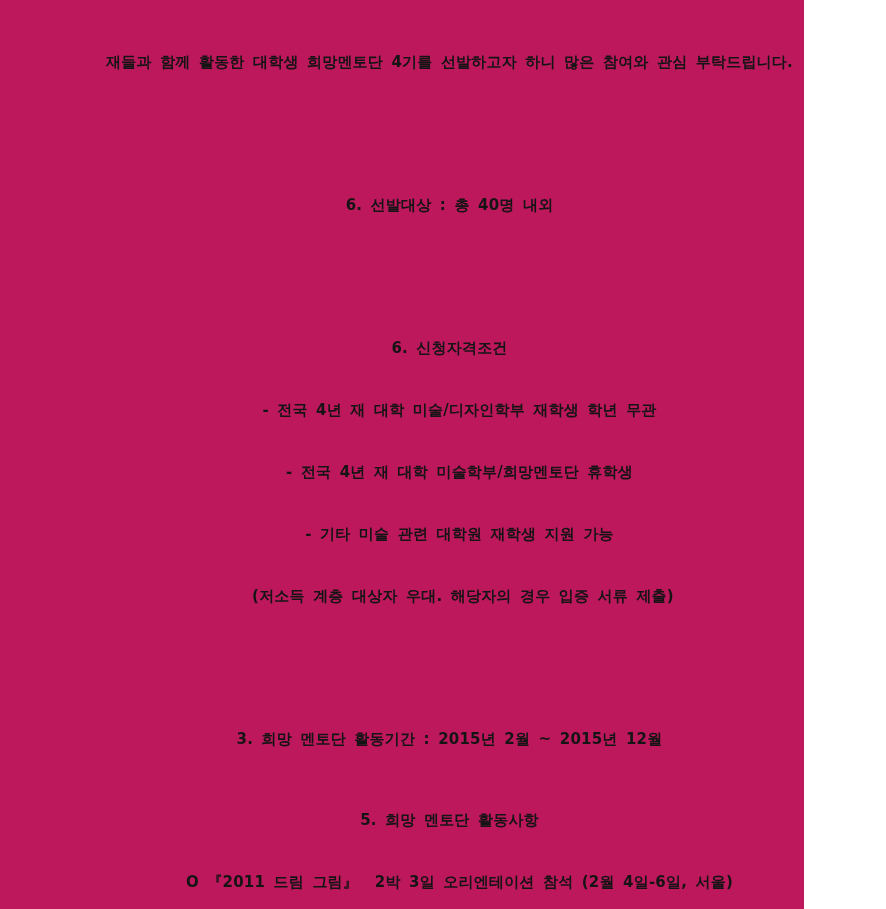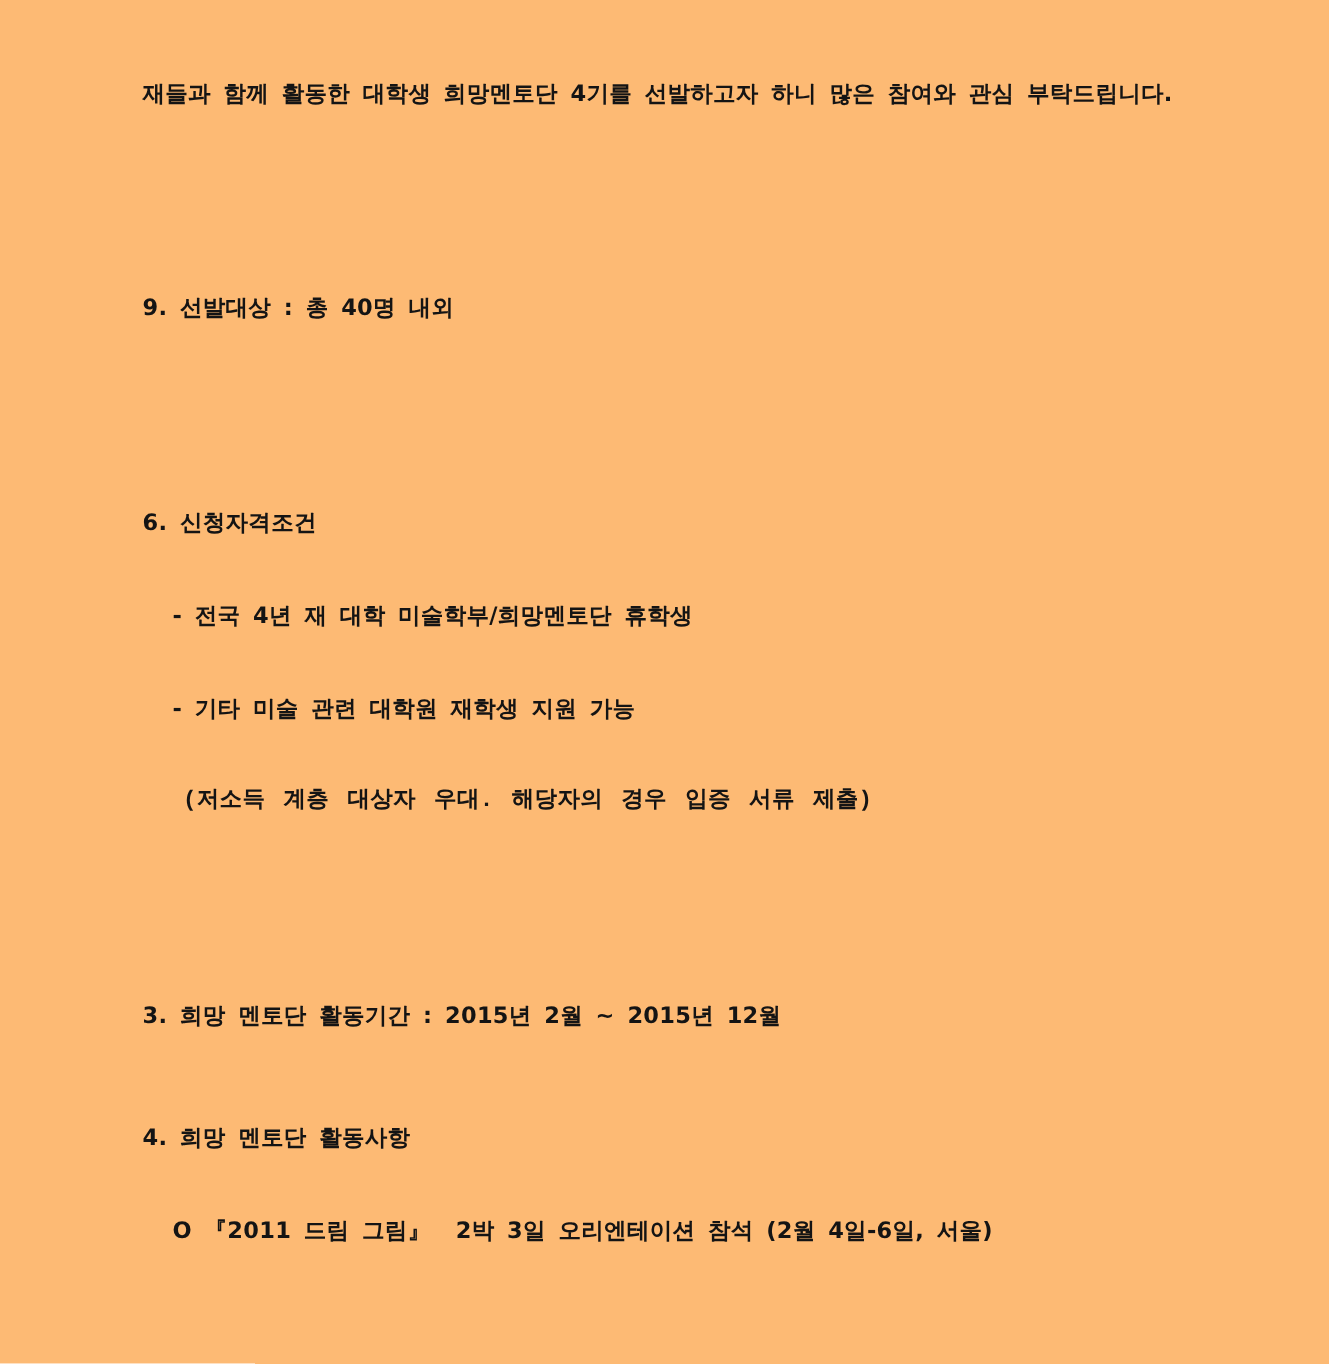--- a/index.html
+++ b/index.html
@@ -2,67 +2,69 @@
 <html><head>
 <meta charset="utf-8">
 <style>
   html, body {
     margin: 0;
     padding: 0;
     background: #ffffff;
   }
   .page {
     position: relative;
-    width: 886px;
+    width: 804px;
     height: 909px;
     overflow: hidden;
-    background: #fdba74;
+    background: #be185d;
     font-family: "DejaVu Sans", "Liberation Sans", sans-serif;
     font-weight: bold;
     color: #141414;
+    text-align: center;
   }
   .doc {
     position: absolute;
     left: 95px;
     top: -7px;
     right: 0;
     white-space: pre;
   }
   .line {
     height: 24px;
     line-height: 24px;
     font-size: 15px;
     letter-spacing: 0.2px;
     word-spacing: 3px;
   }
   .i1 { padding-left: 20px; }
-  .i2 { padding-left: 27px; font-family: Liberation Mono, monospace; }
+  .i2 { padding-left: 27px; }
   .gap { height: 24px; }
 </style>
 </head>
 <body>
 
 <div class="page">
   <div class="doc">
 
     <div class="line">재들과 함께 활동한 대학생 희망멘토단 4기를 선발하고자 하니 많은 참여와 관심 부탁드립니다.</div>
     <div class="gap"></div>
 
-    <div class="line">9. 선발대상 : 총 40명 내외</div>
+    <div class="line">6. 선발대상 : 총 40명 내외</div>
     <div class="gap"></div>
 
     <div class="line">6. 신청자격조건</div>
+    <div class="line i1">- 전국 4년 재 대학 미술/디자인학부 재학생 학년 무관</div>
     <div class="line i1">- 전국 4년 재 대학 미술학부/희망멘토단 휴학생</div>
     <div class="line i1">- 기타 미술 관련 대학원 재학생 지원 가능</div>
     <div class="line i2">(저소득 계층 대상자 우대. 해당자의 경우 입증 서류 제출)</div>
     <div class="gap"></div>
 
     <div class="line">3. 희망 멘토단 활동기간 : 2015년 2월 ~ 2015년 12월</div>
 
-    <div class="line">4. 희망 멘토단 활동사항</div>
+    <div class="line">5. 희망 멘토단 활동사항</div>
     <div class="line i1">O 『2011 드림 그림』  2박 3일 오리엔테이션 참석 (2월 4일-6일, 서울)</div>
     
     
     
     
     
     
 
     
     

